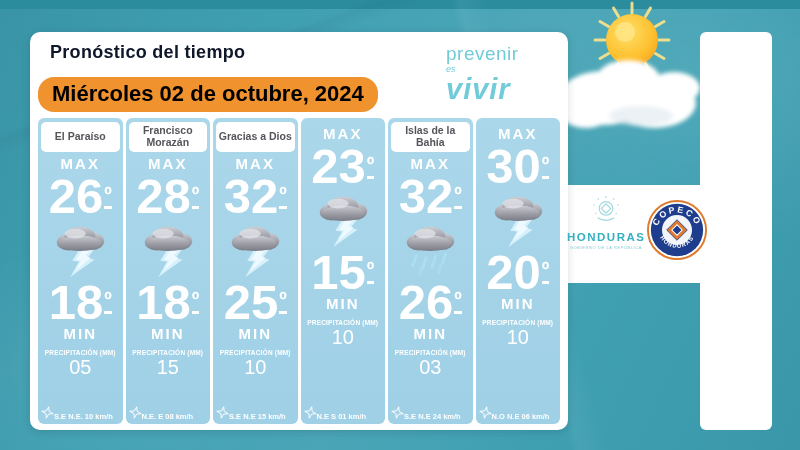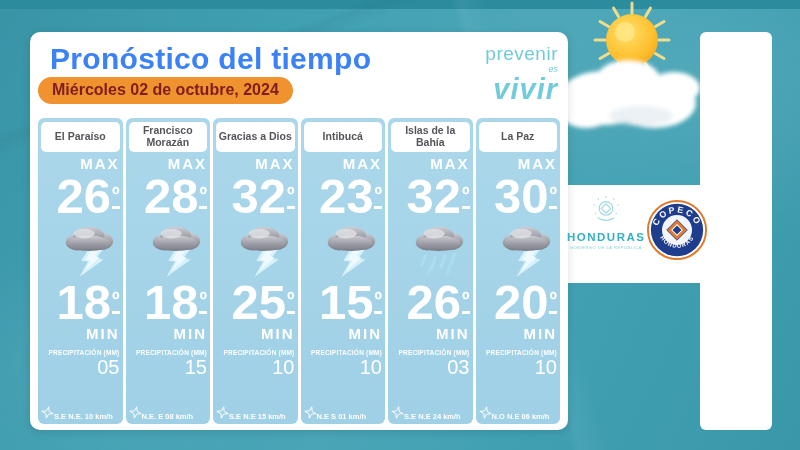--- a/index.html
+++ b/index.html
@@ -16,31 +16,31 @@
     background:
       linear-gradient(160deg, transparent 18%, rgba(0,40,50,.05) 19%, transparent 21%),
       linear-gradient(75deg, transparent 62%, rgba(255,255,255,.05) 63%, transparent 66%); }
 
   .h-band { position:absolute; left:560px; top:185px; width:212px; height:98px; background:#fff; z-index:2; }
   .h-bar  { position:absolute; left:700px; top:32px; width:72px; height:398px; background:#fff; border-radius:6px; z-index:2; }
   .sun-cloud { position:absolute; left:556px; top:0; width:158px; height:150px; z-index:2; }
 
   .card { position:absolute; left:30px; top:32px; width:538px; height:398px; background:#fff;
     border-radius:10px; z-index:3; box-shadow:0 2px 8px rgba(0,30,40,.15); }
-  .title { position:absolute; left:20px; top:10px; font-size:30px; font-weight:bold; color:#3b82f6; letter-spacing:.3px; }
-  .date-badge { position:absolute; left:8px; top:45px; background:#f0922e; color:#7f1d1d;
-    font-size:16px; font-weight:bold; padding:4px 14px 5px; border-radius:16px; white-space:nowrap; }
-  .campaign { position:absolute; right:10px; top:12px; width:112px; text-align:right; color:#72cbd9; line-height:1; }
+  .title { position:absolute; left:20px; top:10px; font-size:18px; font-weight:bold; color:#0f172a; letter-spacing:.3px; }
+  .date-badge { position:absolute; left:8px; top:45px; background:#f0922e; color:#000000;
+    font-size:22px; font-weight:bold; padding:4px 14px 5px; border-radius:16px; white-space:nowrap; }
+  .campaign { position:absolute; right:10px; top:12px; width:112px; text-align:left; color:#72cbd9; line-height:1; }
   .campaign .l1 { font-size:19px; letter-spacing:.5px; }
   .campaign .l2 { font-size:9px; margin:2px 0 1px; font-style:italic; }
   .campaign .l3 { font-size:29px; font-weight:bold; font-style:italic; letter-spacing:1px; }
 
   .columns { position:absolute; left:8px; top:86px; width:522px; height:306px; display:flex; gap:3px; }
   .col { flex:1; background:linear-gradient(#abd7ea,#9fd0e6); border-radius:6px; color:#fff;
-    display:flex; flex-direction:column; align-items:flex-end; padding:4px 3px 3px; min-width:0; }
+    display:flex; flex-direction:column; align-items:center; padding:4px 3px 3px; min-width:0; }
   .city-pill { width:100%; height:30px; background:#fff; border-radius:5px; color:#54555a;
     font-size:10.5px; font-weight:bold; display:flex; align-items:center; justify-content:center;
     text-align:center; line-height:1.1; padding:0 2px; }
   .lbl { font-size:15px; font-weight:bold; letter-spacing:2px; margin-top:3px; }
   .temp { font-size:49px; font-weight:bold; line-height:.95; white-space:nowrap; }
   .max-temp { margin-top:1px; }
   .deg { font-size:.42em; vertical-align:.55em; border-bottom:.16em solid #fff; line-height:1; margin-left:1px; }
   .wicon { width:62px; height:58px; margin-top:1px; flex:none; }
   .min-lbl { margin-top:0; }
   .precip-lbl { font-size:6.5px; font-weight:bold; margin-top:7px; letter-spacing:.2px; white-space:nowrap; }
@@ -196,21 +196,20 @@
         <div class="precip-val">10</div>
         <div class="wind">
           <span><svg viewBox="0 0 16 16" width="13" height="13">
                 <path d="M8 .8 L9.7 6.3 L15.2 8 L9.7 9.7 L8 15.2 L6.3 9.7 L.8 8 L6.3 6.3 Z" fill="none" stroke="#fff" stroke-width="1.1" stroke-linejoin="round" transform="rotate(12 8 8)"></path>
               </svg></span>
           <span>S.E N.E 15 km/h</span>
         </div>
       </div>
 
       <div class="col">
-        <div class="city-pill">Intibucá</div>
         <div class="lbl">MAX</div>
         <div class="temp max-temp"><span>23</span><span class="deg">º</span></div>
         <div class="wicon">
           <svg viewBox="0 0 64 60" width="62" height="58">
             <path d="M36 22 L50 25 L40 38 L47 40 L22 58 L31 42 L24 41 Z" fill="#d6f1fb"></path>
             <path d="M38 24 L46 26 L38 36 L43 38 L27 52 L33 41 L28 40 Z" fill="#f2fbff" opacity=".85"></path>
             <ellipse cx="20" cy="22" rx="12" ry="8.5" fill="url(#gcloud)"></ellipse>
               <ellipse cx="44" cy="21" rx="13" ry="9" fill="url(#gcloud)"></ellipse>
             <ellipse cx="32" cy="16" rx="16" ry="10" fill="url(#gcloud)"></ellipse>
               <ellipse cx="32" cy="23" rx="22" ry="8" fill="url(#gcloud)"></ellipse>
@@ -256,21 +255,20 @@
         <div class="precip-val">03</div>
         <div class="wind">
           <span><svg viewBox="0 0 16 16" width="13" height="13">
                 <path d="M8 .8 L9.7 6.3 L15.2 8 L9.7 9.7 L8 15.2 L6.3 9.7 L.8 8 L6.3 6.3 Z" fill="none" stroke="#fff" stroke-width="1.1" stroke-linejoin="round" transform="rotate(12 8 8)"></path>
               </svg></span>
           <span>S.E N.E 24 km/h</span>
         </div>
       </div>
 
       <div class="col">
-        <div class="city-pill">La Paz</div>
         <div class="lbl">MAX</div>
         <div class="temp max-temp"><span>30</span><span class="deg">º</span></div>
         <div class="wicon">
           <svg viewBox="0 0 64 60" width="62" height="58">
             <path d="M36 22 L50 25 L40 38 L47 40 L22 58 L31 42 L24 41 Z" fill="#d6f1fb"></path>
             <path d="M38 24 L46 26 L38 36 L43 38 L27 52 L33 41 L28 40 Z" fill="#f2fbff" opacity=".85"></path>
             <ellipse cx="20" cy="22" rx="12" ry="8.5" fill="url(#gcloud)"></ellipse>
               <ellipse cx="44" cy="21" rx="13" ry="9" fill="url(#gcloud)"></ellipse>
             <ellipse cx="32" cy="16" rx="16" ry="10" fill="url(#gcloud)"></ellipse>
               <ellipse cx="32" cy="23" rx="22" ry="8" fill="url(#gcloud)"></ellipse>

